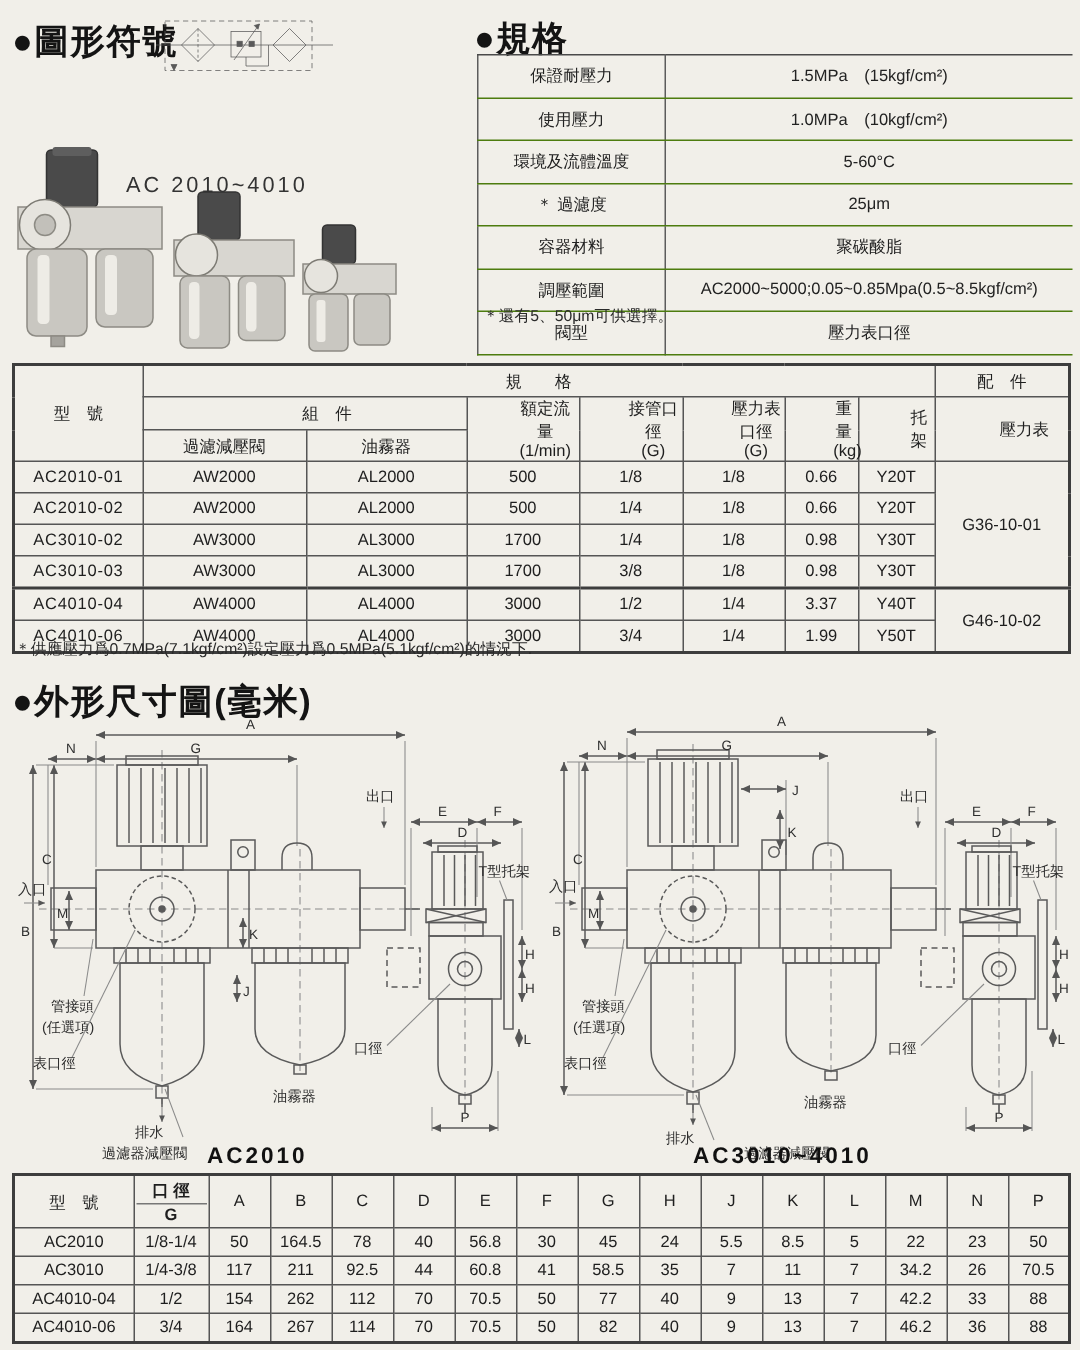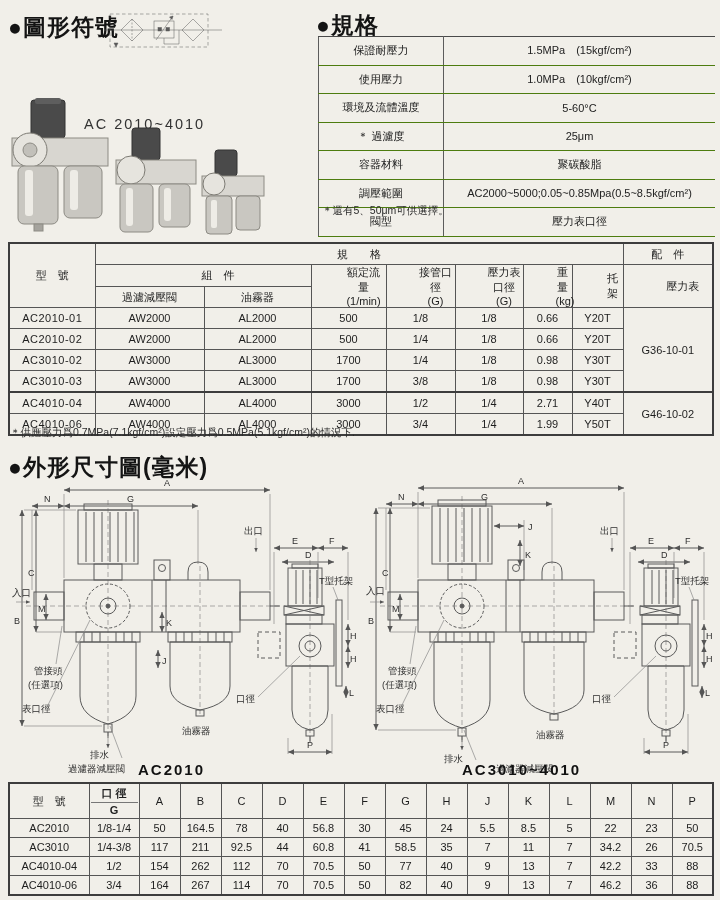--- a/index.html
+++ b/index.html
@@ -211,21 +211,21 @@
     <td>0.98</td>
     <td>Y30T</td>
   </tr>
   <tr class="drow gsep">
     <td class="mono">AC4010-04</td>
     <td>AW4000</td>
     <td>AL4000</td>
     <td>3000</td>
     <td>1/2</td>
     <td>1/4</td>
-    <td>2.71</td>
+    <td>3.37</td>
     <td>Y40T</td>
     <td rowspan="2">G46-10-02</td>
   </tr>
   <tr class="drow">
     <td class="mono">AC4010-06</td>
     <td>AW4000</td>
     <td>AL4000</td>
     <td>3000</td>
     <td>3/4</td>
     <td>1/4</td>

